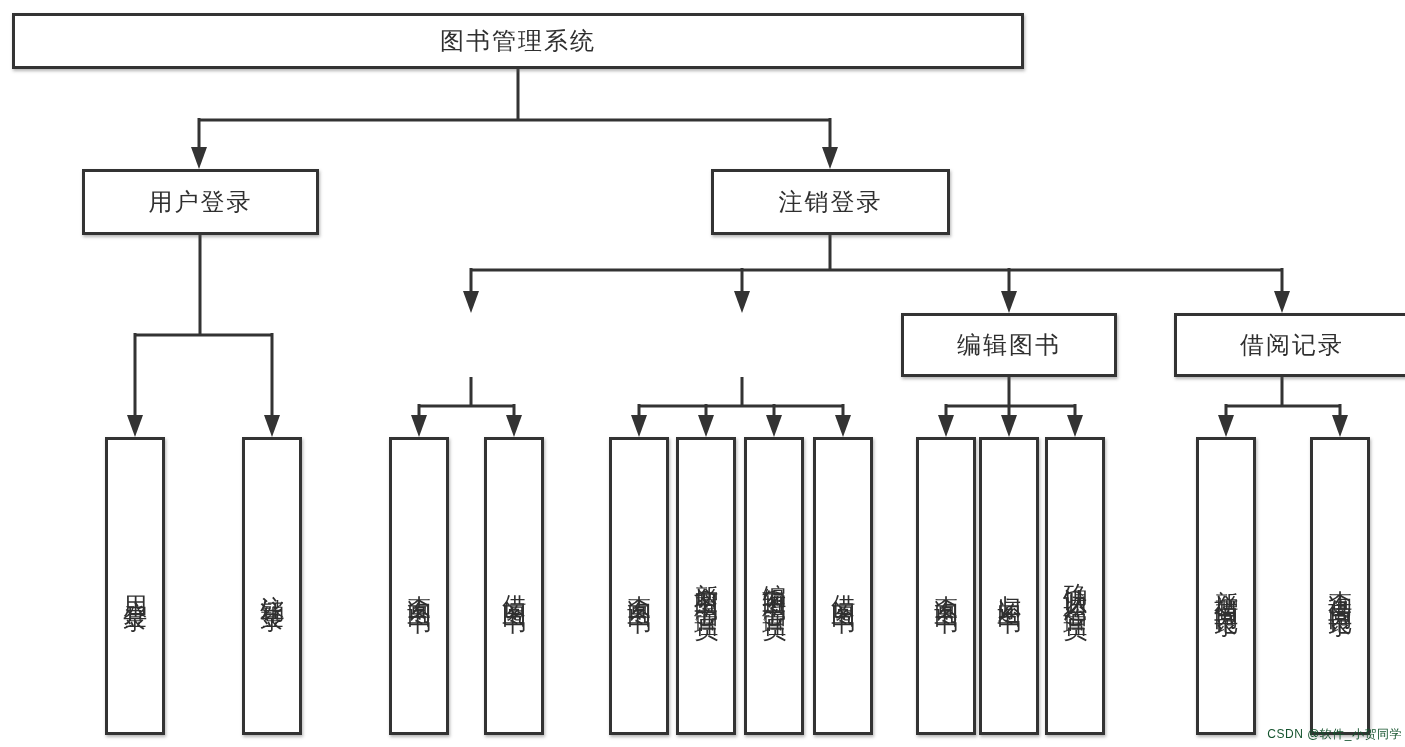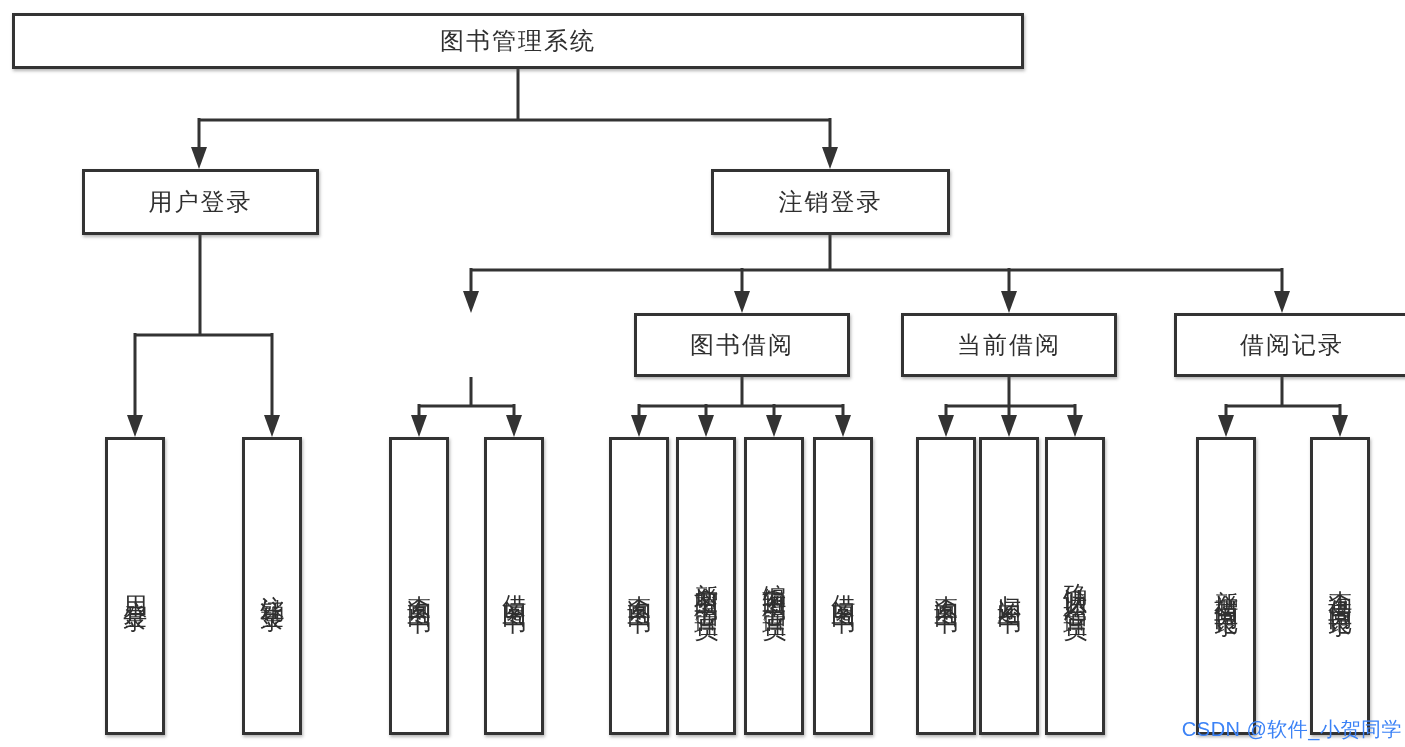--- a/index.html
+++ b/index.html
@@ -20,21 +20,21 @@
   }
   .box.h span{
     font-size:24px;letter-spacing:2px;white-space:nowrap;line-height:1;
   }
   .box.v span{
     writing-mode:vertical-rl;text-orientation:mixed;
     font-size:24px;letter-spacing:5px;line-height:1.1;white-space:nowrap;
   }
   #watermark{
     position:absolute;right:3px;bottom:4px;z-index:5;
-    font-size:20px;letter-spacing:0.5px;color:#3b82f6;white-space:nowrap;
+    font-size:12px;letter-spacing:0.5px;color:#14532d;white-space:nowrap;
   }
 </style>
 </head>
 <body>
 
 <div id="canvas">
 
   <svg class="wires" width="1405" height="747">
 
     <g>
@@ -89,25 +89,22 @@
     <span>图书管理系统</span>
   </div>
 
   <div class="box h" style="left:82px;top:169px;width:237px;height:66px">
     <span>用户登录</span>
   </div>
   <div class="box h" style="left:711px;top:169px;width:239px;height:66px">
     <span>注销登录</span>
   </div>
 
-  <div class="box h" style="left:634px;top:313px;width:216px;height:64px">
-    <span>图书借阅</span>
-  </div>
   <div class="box h" style="left:901px;top:313px;width:216px;height:64px">
-    <span>当前借阅</span>
+    <span>编辑图书</span>
   </div>
   <div class="box h" style="left:1174px;top:313px;width:236px;height:64px">
     <span>借阅记录</span>
   </div>
 
   <div class="box v" style="left:105px;top:437px;width:60px;height:298px">
     <span>用户登录</span>
   </div>
   <div class="box v" style="left:242px;top:437px;width:60px;height:298px">
     <span>注销登录</span>

